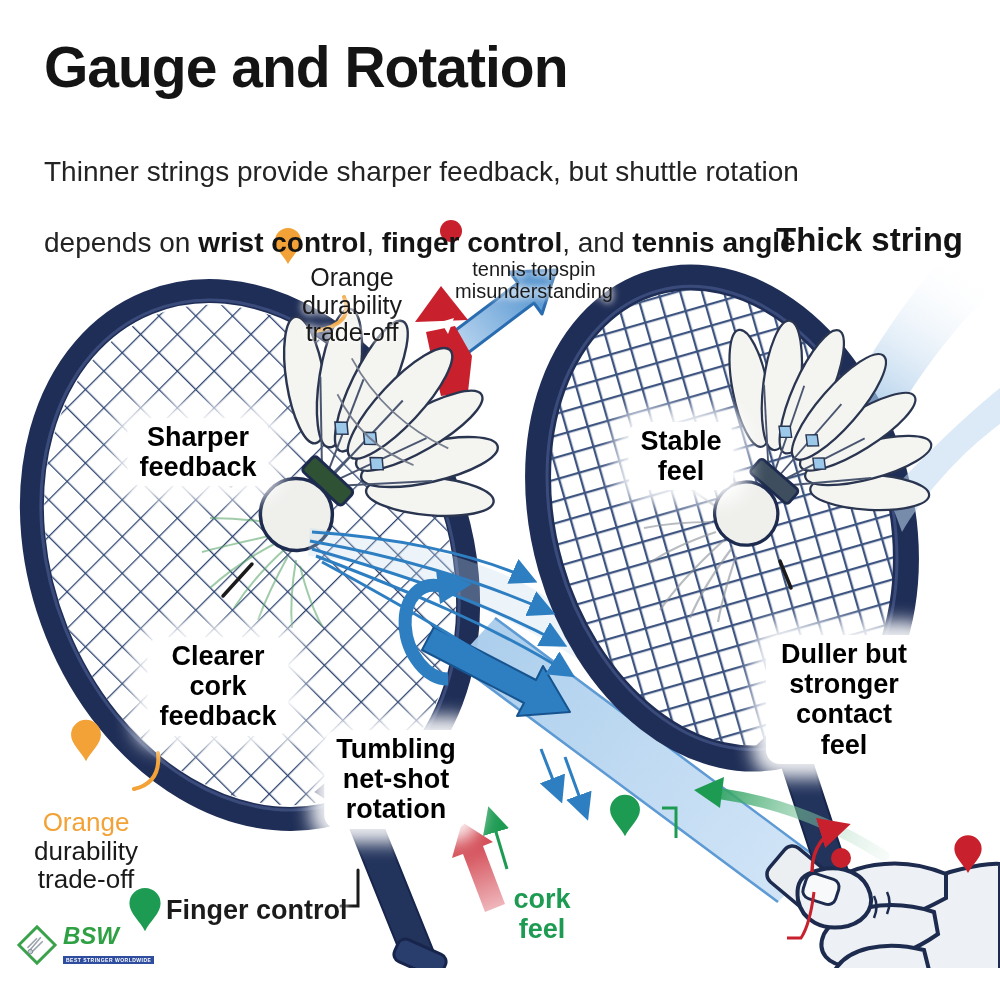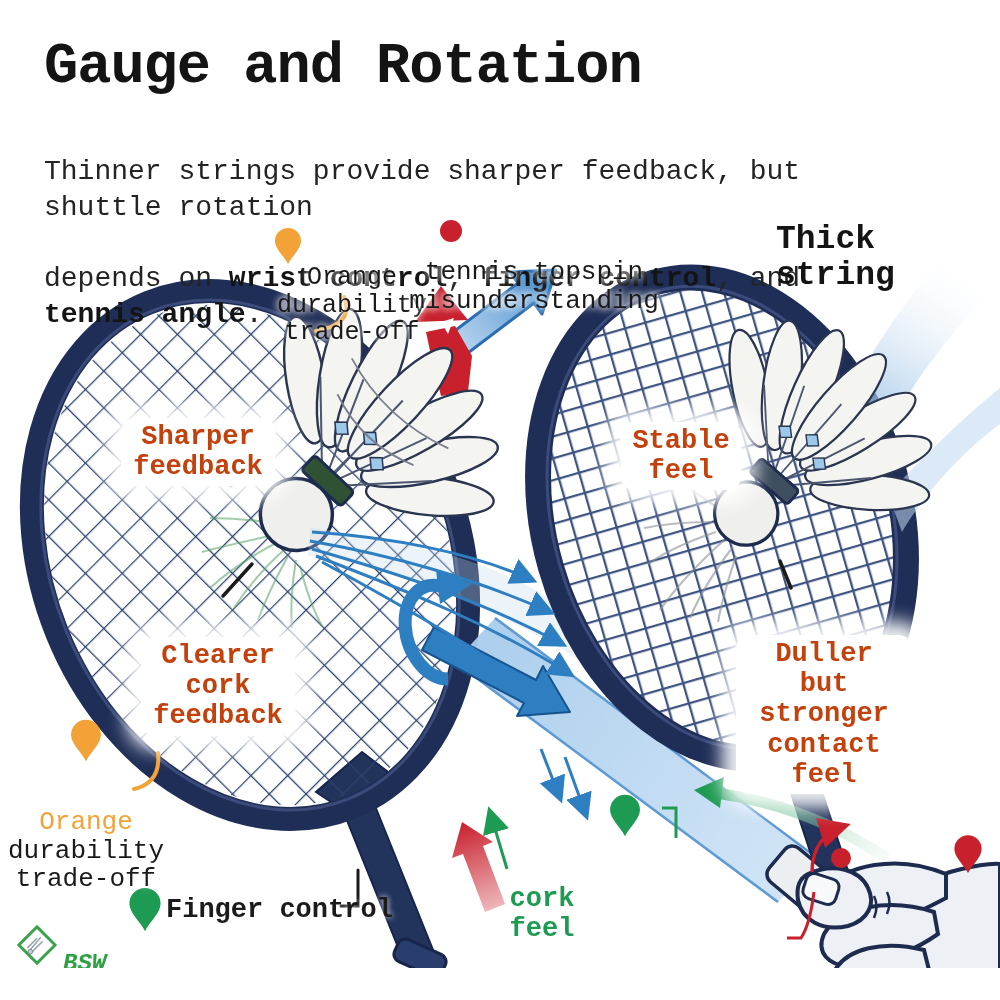--- a/index.html
+++ b/index.html
@@ -1,32 +1,32 @@
 <!DOCTYPE html>
 <html><head>
 <meta charset="utf-8">
 <style>
   html,body{margin:0;padding:0;background:#fff;}
   .stage{position:relative;width:1000px;height:968px;background:#ffffff;overflow:hidden;
-         font-family:Liberation Mono, monospace;color:#1b1b1b;}
+         font-family:Liberation Sans, sans-serif;color:#1b1b1b;}
   .art{position:absolute;left:0;top:0;}
   .lbl{position:absolute;white-space:pre-line;line-height:1.1;}
   .ctr{transform:translateX(-50%);text-align:center;margin-top:40px;}
   .title{font-size:57px;font-weight:700;letter-spacing:-1px;color:#141414;}
   .subtitle{font-size:28px;line-height:1.28;color:#232323;width:850px;}
   .subtitle b{font-weight:700;color:#141414;}
   .colhead{font-size:33px;font-weight:700;color:#141414;}
   .tag{background:#fff;border-radius:14px;padding:4px 12px;font-size:27px;font-weight:700;
-       color:#c2410c;box-shadow:0 0 18px 14px rgba(255,255,255,0.92);line-height:1.12;}
+       color:#000000;box-shadow:0 0 18px 14px rgba(255,255,255,0.92);line-height:1.12;}
   .plain{font-size:25px;color:#1a1a1a;text-shadow:0 0 6px #fff,0 0 10px #fff;}
   .green-txt{color:#1E9B53;font-weight:700;font-size:27px;}
   .semib{font-weight:600;font-size:27px;}
   .orange-word{color:#F2A236;font-weight:400;}
   .logo{position:absolute;left:16px;top:924px;display:flex;gap:5px;align-items:flex-start;}
-  .logo-abbr{font-size:24px;font-weight:700;font-style:italic;color:#2FA043;line-height:1;margin-top:28px;}
+  .logo-abbr{font-size:24px;font-weight:700;font-style:italic;color:#2FA043;line-height:1;}
   .logo-tagline{display:inline-block;background:#2E4D9E;color:#fff;font-size:5px;font-weight:700;
                 padding:1px 3px;letter-spacing:.5px;margin-top:1px;}
   .logo-site{font-size:6px;color:#3566B8;margin-top:4px;}
 </style>
 </head>
 <body>
 
 <div class="stage">
 
 <svg class="art" width="1000" height="1000" viewBox="0 0 1000 1000">
@@ -259,33 +259,36 @@
 <div class="lbl subtitle" style="left:44px;top:118px;">
   <span>Thinner strings provide sharper feedback, but shuttle rotation</span><br>
   <span>depends on </span><b>wrist control</b><span>, </span><b>finger control</b><span>, and </span><b>tennis angle</b><span>.</span>
 </div>
 
 <div class="lbl colhead" style="left:776px;top:222px;">Thick string</div>
 
 <div class="lbl plain ctr" style="left:352px;top:224px;">Orange
 durability
 trade-off</div>
-<div class="lbl plain ctr" style="left:534px;top:218px;font-size:26px;">tennis topspin
+<div class="lbl plain ctr" style="left:534px;top:218px;font-size:20px;">tennis topspin
 misunderstanding</div>
 
 <div class="lbl tag ctr" style="left:198px;top:378px;">Sharper
 feedback</div>
 <div class="lbl tag ctr" style="left:681px;top:382px;">Stable
 feel</div>
 <div class="lbl tag ctr" style="left:218px;top:597px;">Clearer
 cork
 feedback</div>
-<div class="lbl tag ctr" style="left:824px;top:595px;">Duller but
+<div class="lbl tag ctr" style="left:844px;top:595px;">Duller but
 stronger
 contact feel</div>
+<div class="lbl tag ctr" style="left:396px;top:690px;">Tumbling
+net-shot
+rotation</div>
 
 <div class="lbl plain ctr" style="left:86px;top:768px;font-size:26px;"><span class="orange-word">Orange</span><br><span>durability
 trade-off</span></div>
 
 <div class="lbl semib" style="left:166px;top:896px;text-shadow:0 0 6px #fff;">Finger control</div>
 <div class="lbl green-txt ctr" style="left:542px;top:845px;">cork
 feel</div>
 
 <div class="logo">
   <svg width="42" height="42" viewBox="0 0 44 44">

